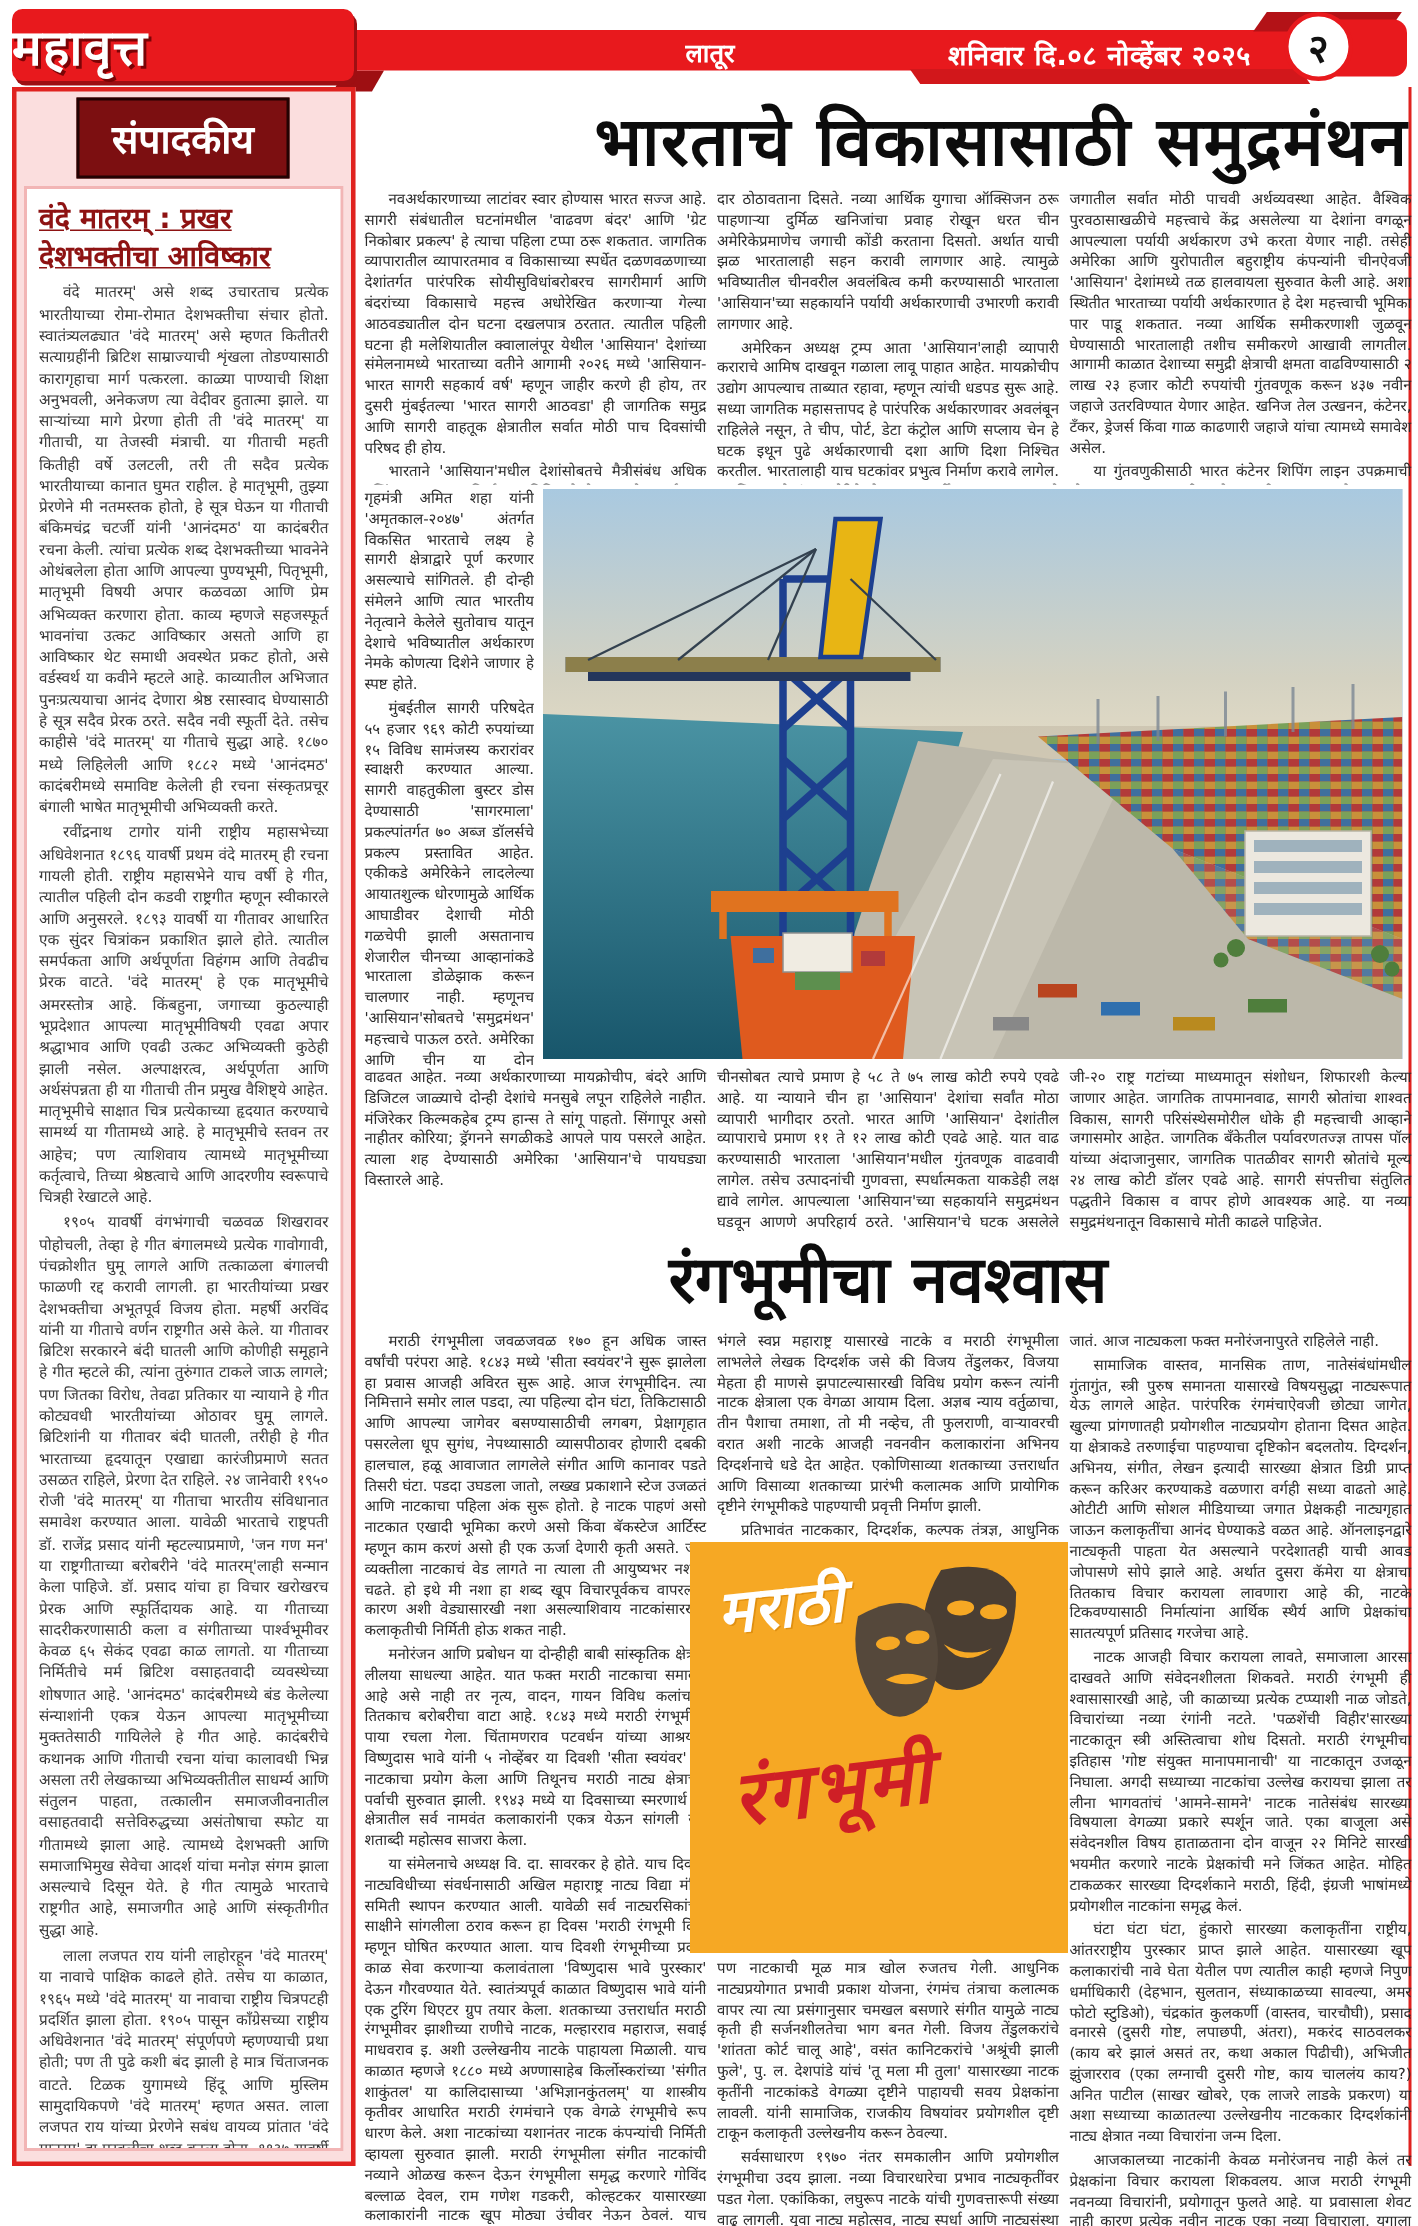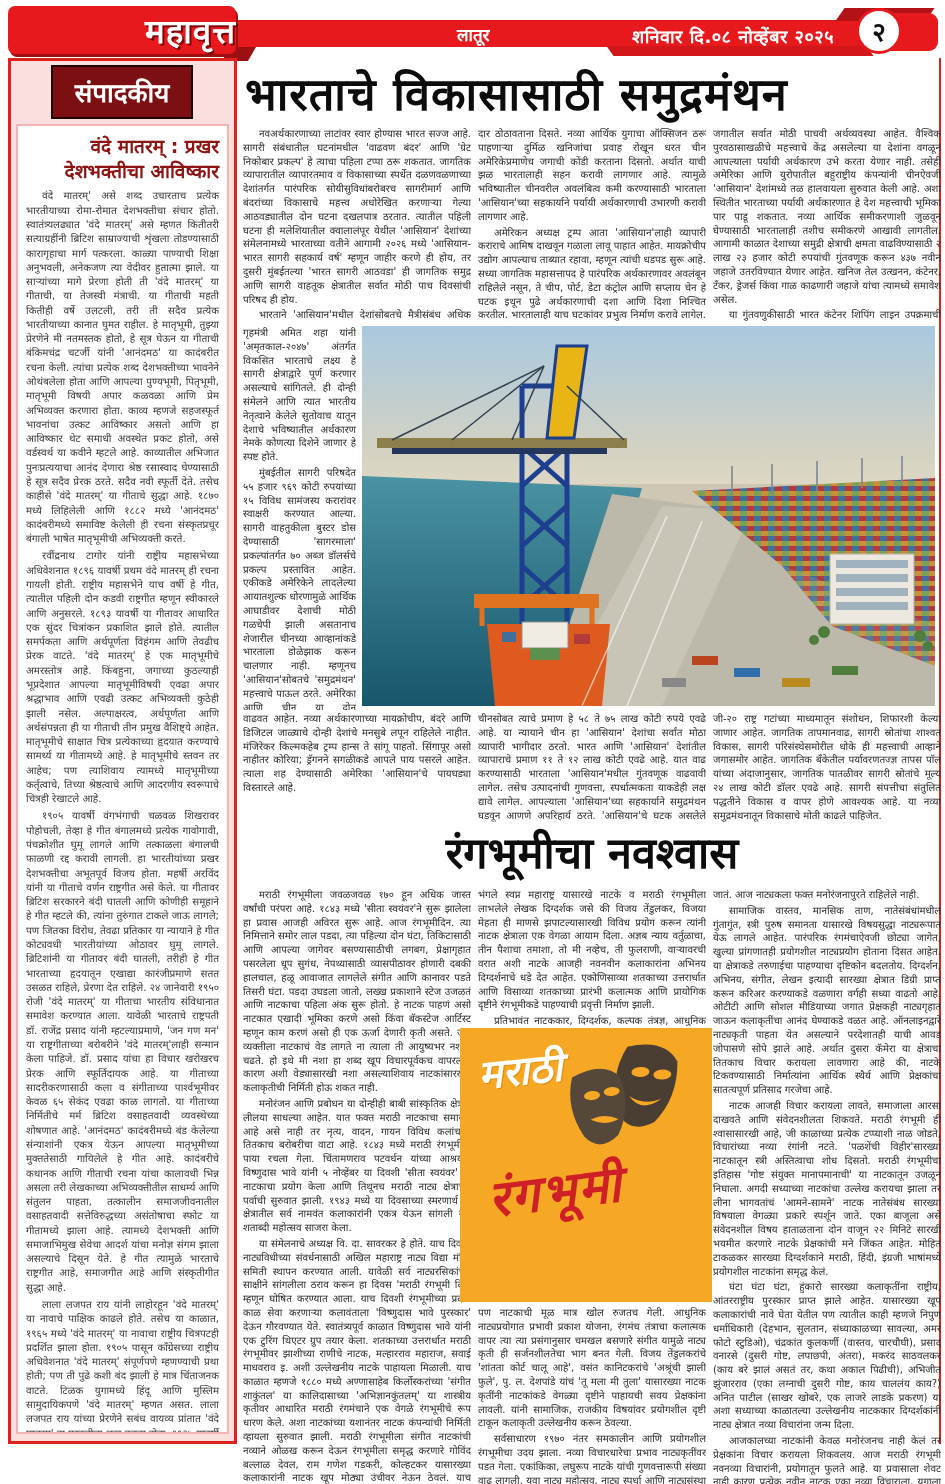--- a/index.html
+++ b/index.html
@@ -5,21 +5,21 @@
   html,body{margin:0;padding:0;}
   body{
     width:945px;height:1484px;position:relative;background:#ffffff;
     font-family:"DejaVu Sans","Liberation Sans",sans-serif;
     overflow:hidden;color:#222;
   }
   
   .mast-left{
     position:absolute;left:8px;top:6px;width:228px;height:48px;
     background:#e8191d;border-radius:7px;
-    display:flex;align-items:center;justify-content:flex-end;
+    display:flex;align-items:center;justify-content:flex-start;
     box-shadow:2px 3px 0 #9e0f12;
   }
   .mast-left .paper-name{
     color:#fff;font-size:33px;font-weight:bold;
     text-shadow:2px 2px 0 #7a0406;letter-spacing:1px;
   }
   .mast-strip{
     position:absolute;left:232px;top:20px;width:634px;height:27px;
     background:#e8191d;
   }
@@ -52,30 +52,31 @@
     background:#7c0f11;border:2px solid #230202;box-sizing:border-box;
     display:flex;align-items:center;justify-content:center;
     color:#fff;font-size:26px;font-weight:bold;margin-left:35px;
   }
   .ed-inner{
     position:absolute;left:5px;top:63px;width:213px;height:1310px;
     background:#fff;border:2px solid #f2b5b5;box-sizing:border-box;
     padding:6px 8px;overflow:hidden;
   }
   .ed-title{
-    text-align:right;font-size:19px;line-height:1.3;font-weight:bold;color:#8e1313;
+    text-align:left;font-size:19px;line-height:1.3;font-weight:bold;color:#8e1313;
     margin:2px 0 6px;
+    text-decoration:underline;
   }
   .ed-body p{
     margin:0 0 3px;font-size:10.2px;line-height:1.4;text-align:justify;color:#3a3a3a;text-indent:16px;
   }
   
   .headline1{
     position:absolute;left:245px;top:62px;width:694px;height:62px;
-    text-align:left;font-size:45px;font-weight:bold;color:#0c0c0c;letter-spacing:1px;
+    text-align:right;font-size:45px;font-weight:bold;color:#0c0c0c;letter-spacing:1px;
     overflow:hidden;
   }
   .col{
     position:absolute;width:228px;font-size:10px;line-height:1.38;text-align:justify;
     color:#2b2b2b;overflow:hidden;
   }
   .col p{margin:0 0 2px;text-indent:16px;}
   .c-row1-1{left:243px;top:127px;height:196px;}
   .c-row1-2{left:478px;top:127px;height:196px;}
   .c-row1-3{left:713px;top:127px;height:196px;}

